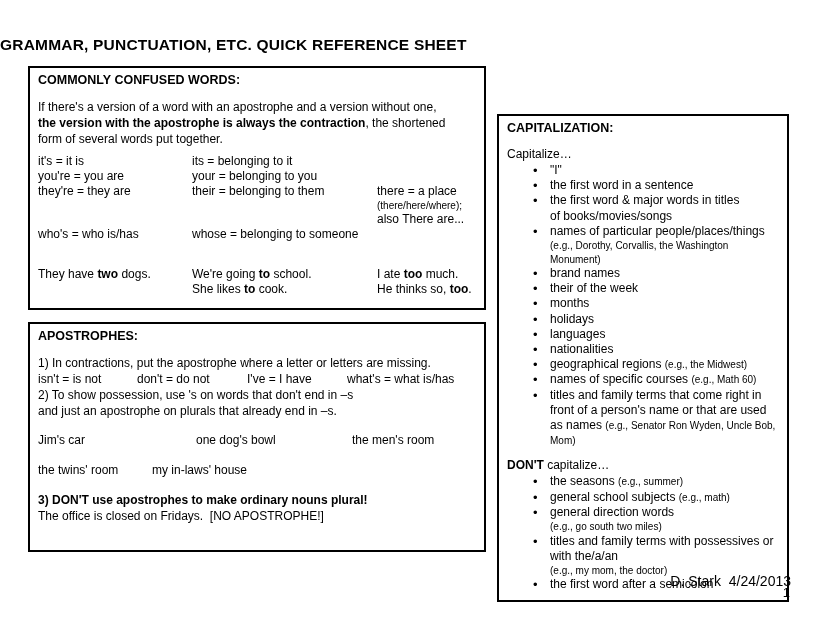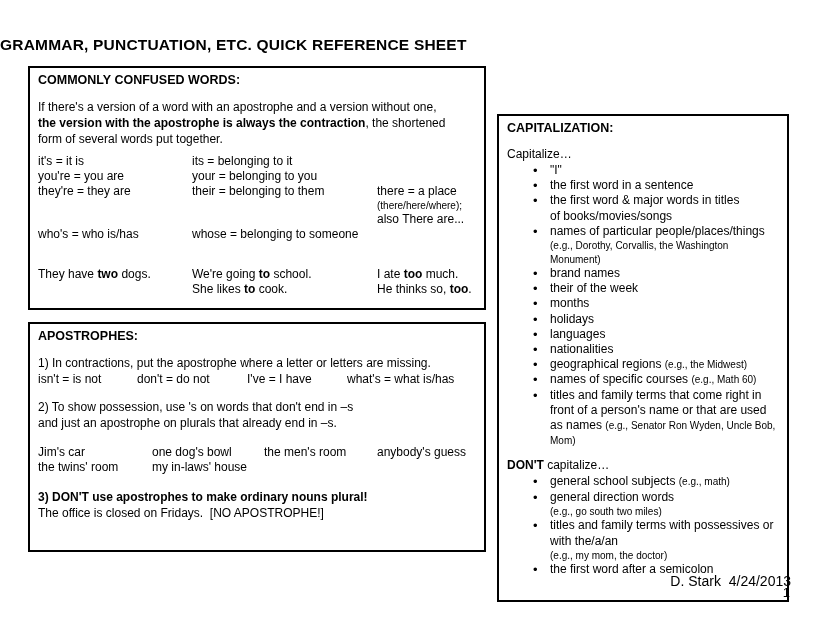--- a/index.html
+++ b/index.html
@@ -54,29 +54,28 @@
     display: grid;
     grid-template-columns: 154px 185px 1fr;
     line-height: 15px;
   }
 
   
   .ap-rule1-ex {
     display: grid;
     grid-template-columns: 99px 110px 100px 1fr;
     line-height: 16px;
-    margin-bottom: 12px;
   }
   .ap-rule2 { line-height: 15px; }
   .ap-rule2-ex {
     display: grid;
     grid-template-columns: 114px 112px 113px 1fr;
     line-height: 15px;
   }
-  .ap-rule2-ex.first { margin-top: 14px; }
+  .ap-rule2-ex.first { margin-top: 14px; gap: 44px; }
   .ap-rule3 { margin-top: 14px; line-height: 15px; }
 
   
   .cap-title { line-height: 15px; margin-bottom: 1px; }
   .cap-list { list-style: none; margin-left: 24px; }
   .cap-list li {
     position: relative;
     padding-left: 19px;
     line-height: 15.2px;
     font-size: 12px;
@@ -203,20 +202,21 @@
     <li><span>holidays</span></li>
     <li><span>languages</span></li>
     <li><span>nationalities</span></li>
     <li><span>geographical regions </span><span class="small">(e.g., the Midwest)</span></li>
     <li><span>names of specific courses </span><span class="small">(e.g., Math 60)</span></li>
     <li><span>titles and family terms that come right in front of a person's name or that are used as names </span><span class="small">(e.g., Senator Ron Wyden, Uncle Bob, Mom)</span></li>
   </ul>
 
   <div class="cap-dont"><b>DON'T</b><span> capitalize…</span></div>
   <ul class="cap-list">
+    <li><span>the seasons </span><span class="small">(e.g., summer)</span></li>
     <li><span>general school subjects </span><span class="small">(e.g., math)</span></li>
     <li><span>general direction words</span><span class="small-block">(e.g., go south two miles)</span></li>
     <li><span>titles and family terms with possessives or with the/a/an</span><span class="small-block">(e.g., my mom, the doctor)</span></li>
     <li><span>the first word after a semicolon</span></li>
   </ul>
 </div>
 
 <div class="footer-credit">D. Stark  4/24/2013</div>
 <div class="footer-page">1</div>
 

